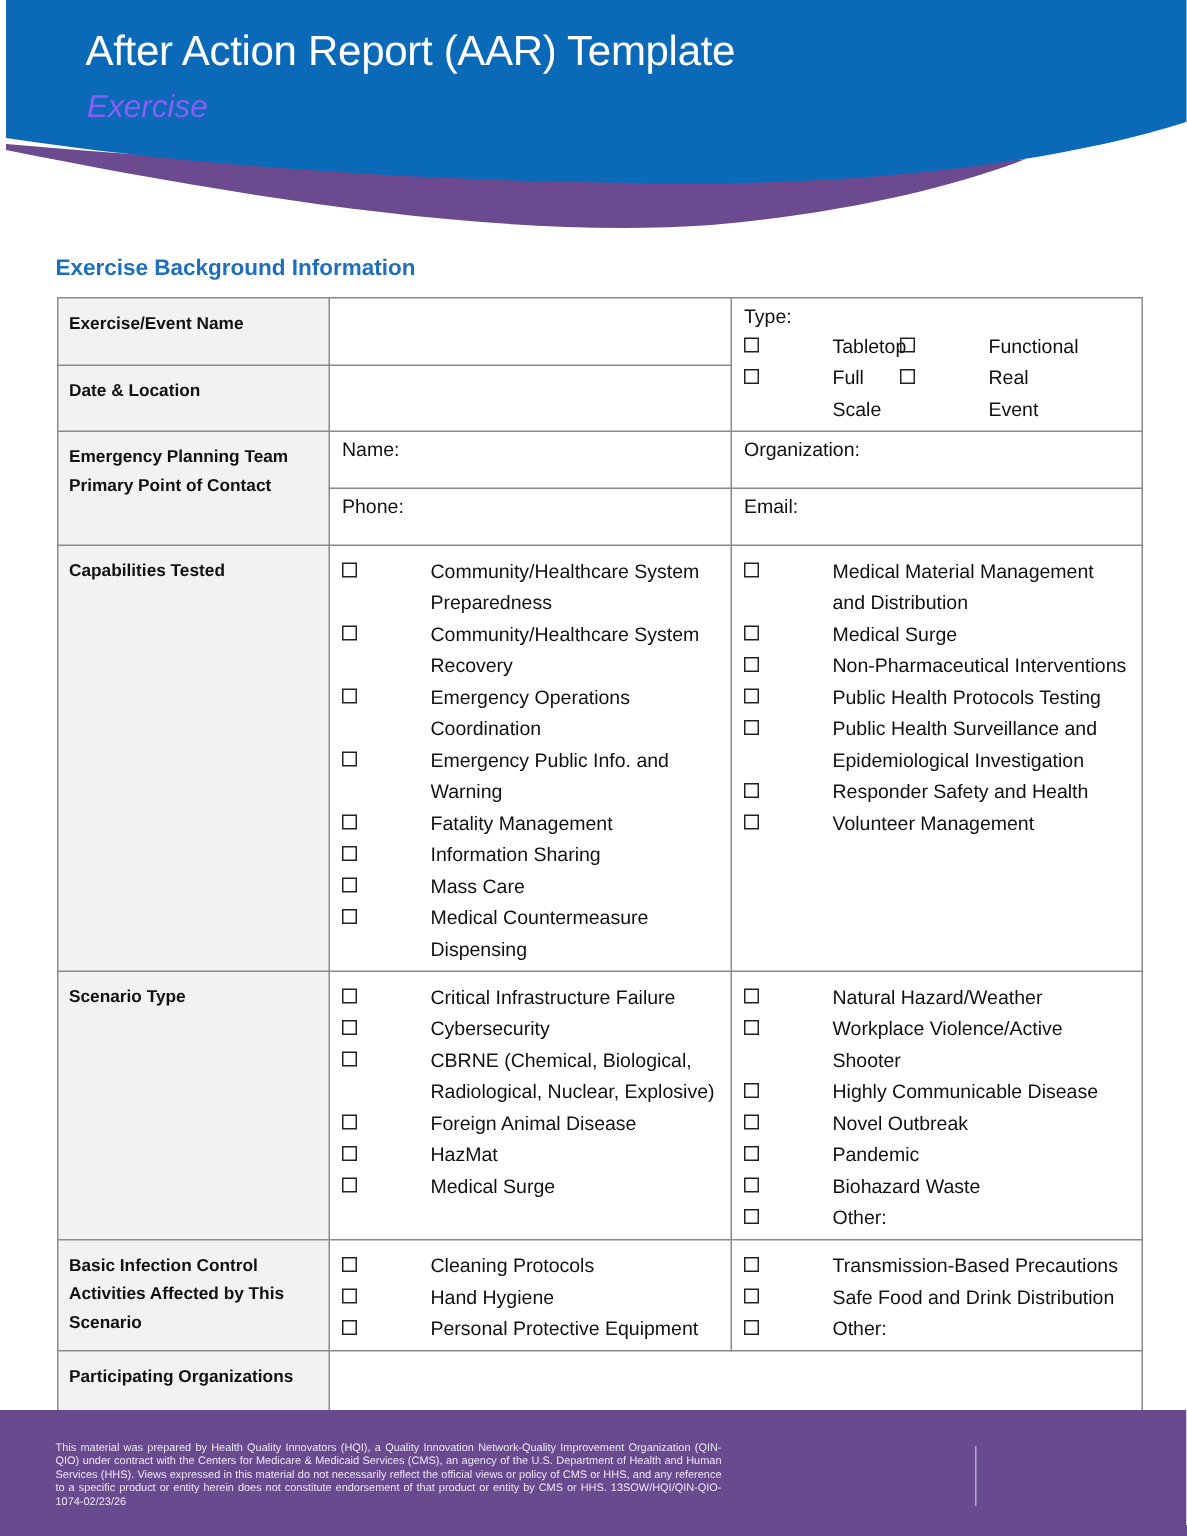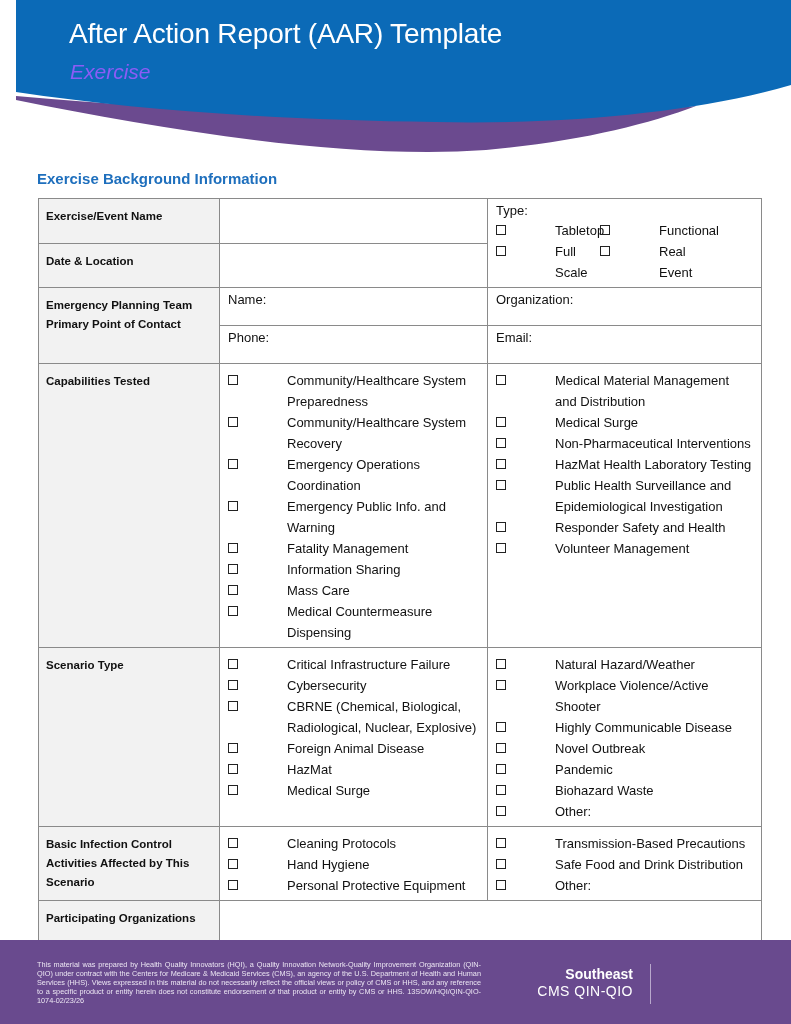--- a/index.html
+++ b/index.html
@@ -1,18 +1,18 @@
 <!DOCTYPE html>
 <html><head>
 <meta charset="utf-8">
 <style>
   * { box-sizing: border-box; margin: 0; padding: 0; }
   html, body { width: 791px; height: 1024px; overflow: hidden; background: #ffffff; }
   body { position: relative; font-family: "Liberation Sans", "DejaVu Sans", sans-serif; color: #111; }
-  .banner { position: absolute; left: 16px; top: 0; width: 639px; height: 170px; }
+  .banner { position: absolute; left: 4px; top: 0; width: 639px; height: 170px; }
   .banner svg { position: absolute; left: 0; top: 0; }
   .title { position: absolute; left: 53px; top: 18px; color: #fff; font-size: 28px; font-weight: normal; letter-spacing: -0.2px; }
   .subtitle { position: absolute; left: 54px; top: 60px; color: #8b5cf6; font-size: 21px; font-style: italic; }
   .section-title { position: absolute; left: 37px; top: 170px; color: #1e6fbd; font-size: 15px; font-weight: bold; }
 
   table.form { position: absolute; left: 38px; top: 198px; width: 723px; border-collapse: collapse; table-layout: fixed; font-size: 13px; }
   table.form td { border: 1px solid #8a8a8a; vertical-align: top; }
   td.lbl { background: #f2f2f2; font-weight: bold; font-size: 11.5px; padding: 8px 7px; line-height: 19px; }
   td.val { padding: 4px 8px; }
   .fieldlbl { font-weight: normal; font-size: 13px; }
@@ -138,21 +138,21 @@
         <div class="opt">
               <span class="box"></span>
               <span class="opt-text">Medical Surge</span>
             </div>
         <div class="opt">
               <span class="box"></span>
               <span class="opt-text">Non-Pharmaceutical Interventions</span>
             </div>
         <div class="opt">
               <span class="box"></span>
-              <span class="opt-text">HazMat Health Laboratory Testing</span>
+              <span class="opt-text">Public Health Protocols Testing</span>
             </div>
         <div class="opt">
               <span class="box"></span>
               <span class="opt-text">Public Health Surveillance and Epidemiological Investigation</span>
             </div>
         <div class="opt">
               <span class="box"></span>
               <span class="opt-text">Responder Safety and Health</span>
             </div>
         <div class="opt">
@@ -262,18 +262,14 @@
   </tr>
   <tr style="height:78px">
     <td class="lbl">Participating Organizations</td>
     <td class="val" colspan="2"></td>
   </tr>
 </tbody>
   </table>
 
 <div class="footer">
   <div class="footer-text">This material was prepared by Health Quality Innovators (HQI), a Quality Innovation Network-Quality Improvement Organization (QIN-QIO) under contract with the Centers for Medicare &amp; Medicaid Services (CMS), an agency of the U.S. Department of Health and Human Services (HHS). Views expressed in this material do not necessarily reflect the official views or policy of CMS or HHS, and any reference to a specific product or entity herein does not constitute endorsement of that product or entity by CMS or HHS. 13SOW/HQI/QIN-QIO-1074-02/23/26</div>
-  <div class="footer-brand">
-    <div class="brand-1">Southeast</div>
-    <div class="brand-2">CMS QIN-QIO</div>
-  </div>
   <div class="footer-divider"></div>
 </div>
 
 </body></html>

